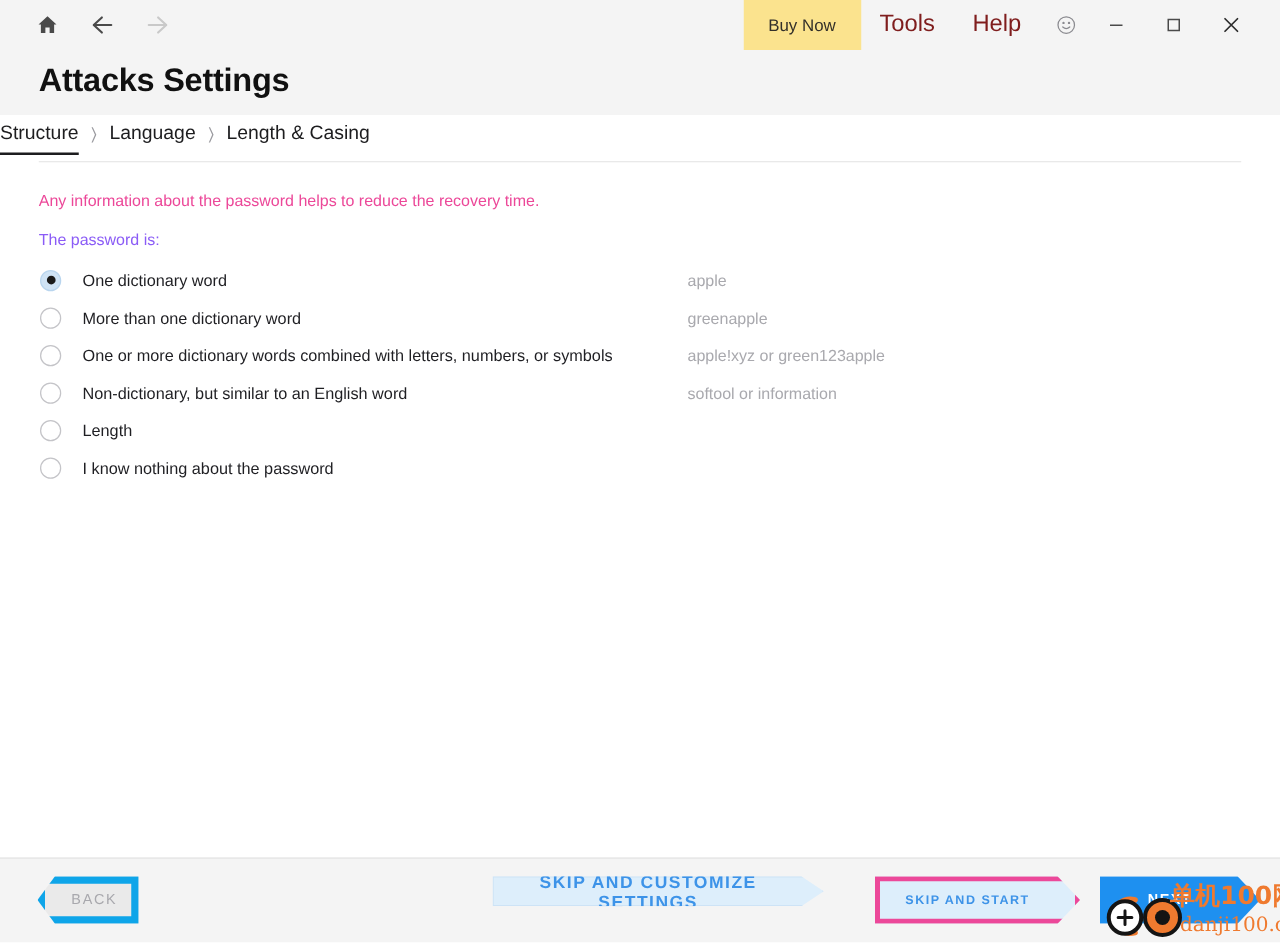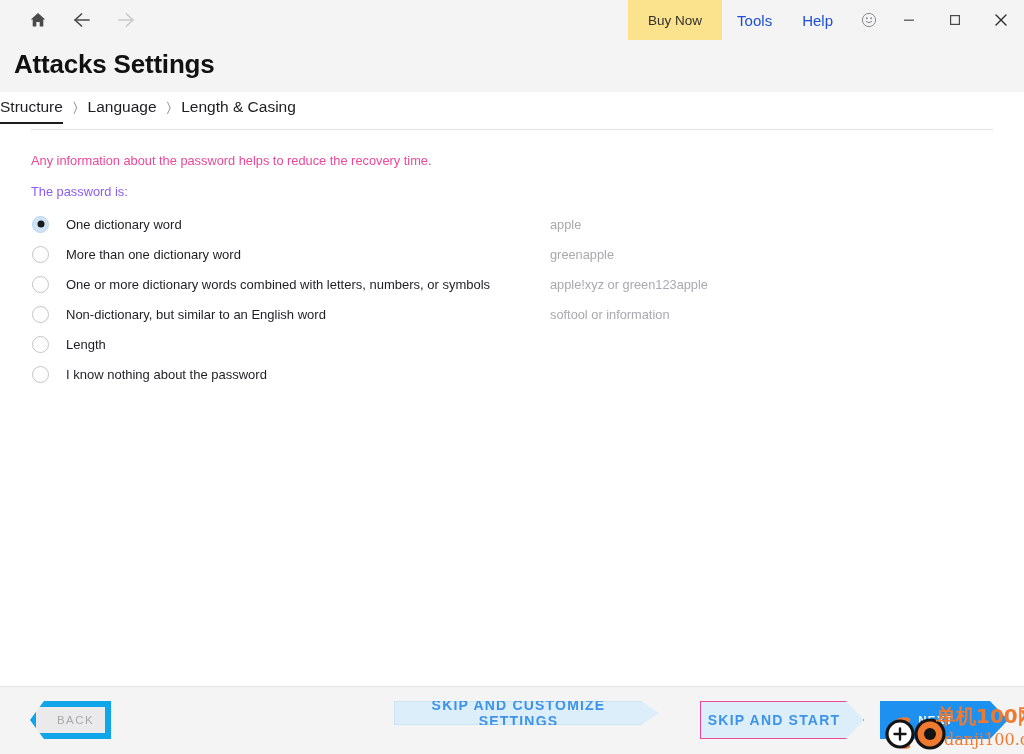--- a/index.html
+++ b/index.html
@@ -53,21 +53,21 @@
     justify-content: center;
     cursor: pointer;
     background: transparent;
     border: none;
   }
 
   .nav-btn svg { display: block; }
 
   .titlebar-right {
     position: absolute;
-    right: 0;
+    right: 16px;
     top: 0;
     display: flex;
     align-items: flex-start;
     height: 40px;
   }
 
   .buy-now {
     background: #fbe38e;
     color: #33302a;
     font-size: 13.5px;
@@ -76,22 +76,22 @@
     padding: 0 16px;
     display: flex;
     align-items: center;
     justify-content: center;
     border: none;
     cursor: pointer;
     font-family: "Liberation Sans", sans-serif;
   }
 
   .menu-link {
-    color: #1d4ed8;
-    font-size: 15px;
+    color: #7f1d1d;
+    font-size: 19px;
     height: 40px;
     display: flex;
     align-items: center;
     padding: 0 15px;
     cursor: pointer;
     text-decoration: none;
   }
 
   .smiley-btn {
     width: 34px;
@@ -111,21 +111,21 @@
     justify-content: center;
     cursor: pointer;
   }
 
   .win-btn svg { display: block; }
 
   .page-title {
     font-size: 26px;
     font-weight: bold;
     color: #111111;
-    padding-left: 14px;
+    padding-left: 31px;
     letter-spacing: -0.2px;
     line-height: 1;
     margin-top: 11px;
   }
 
   
   .tabs-wrap {
     flex: 0 0 38px;
     background: #ffffff;
     position: relative;
@@ -307,23 +307,23 @@
     font-family: "Liberation Sans", sans-serif;
   }
 
   .skip-start-btn {
     position: absolute;
     left: 700px;
     top: 14px;
     width: 164px;
     height: 38px;
     background: #ddeefb;
-    border: 1px solid #ec4899;
+    border: 4px solid #ec4899;
     color: #3d93e8;
-    font-size: 14px;
+    font-size: 10px;
     font-weight: bold;
     letter-spacing: 1.2px;
     display: flex;
     align-items: center;
     justify-content: center;
     cursor: pointer;
     clip-path: polygon(0 0, calc(100% - 18px) 0, 100% 50%, calc(100% - 18px) 100%, 0 100%);
     padding-right: 16px;
     font-family: "Liberation Sans", sans-serif;
   }

